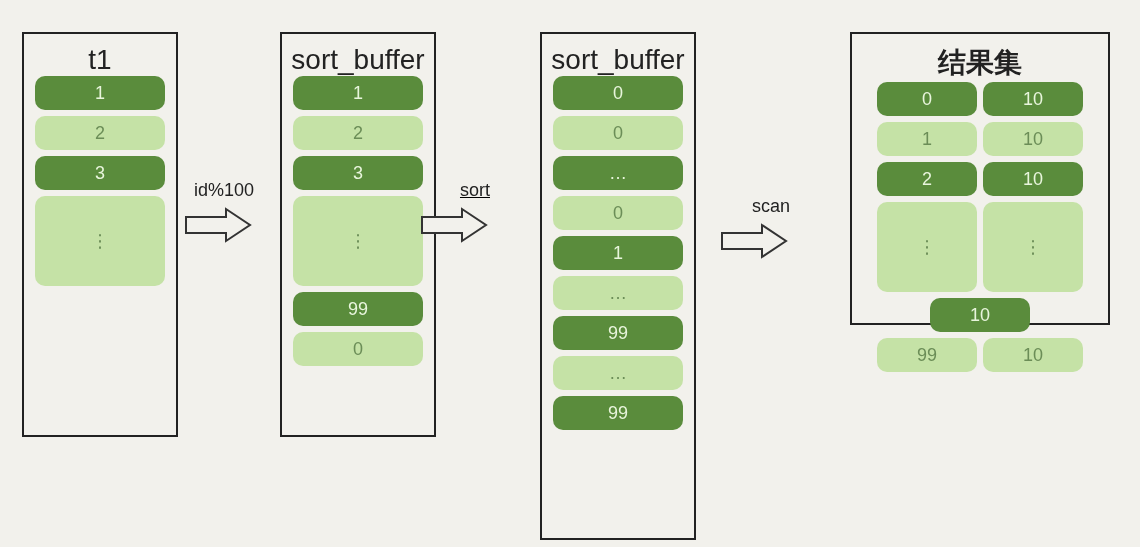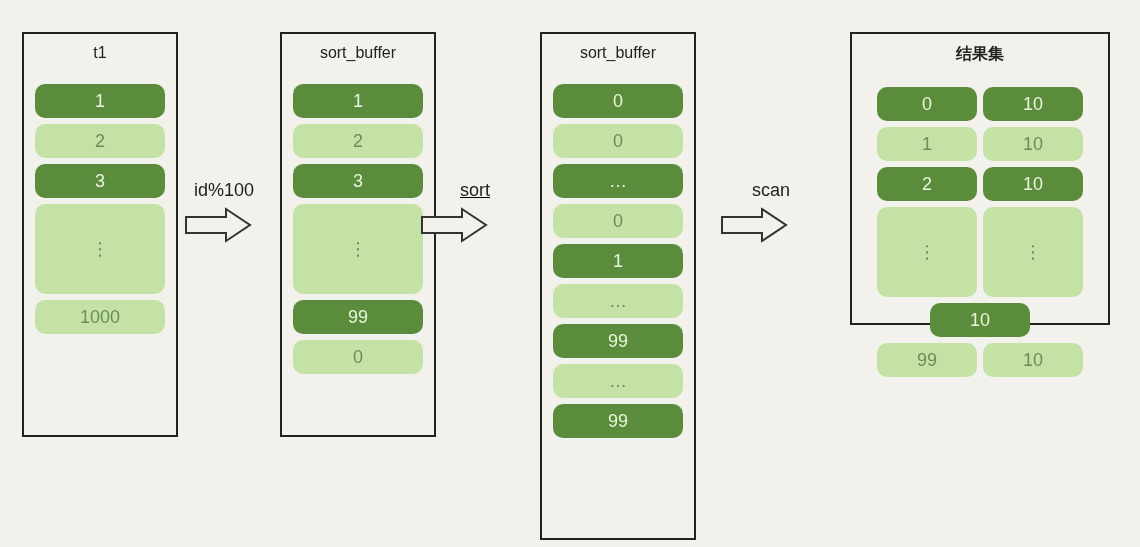--- a/index.html
+++ b/index.html
@@ -13,22 +13,22 @@
   }
   .panel {
     position: absolute;
     border: 2px solid #222;
     display: flex;
     flex-direction: column;
     align-items: center;
     padding: 10px 8px;
   }
   .panel-title {
-    font-size: 16px;
-    margin-bottom: 22px;
+    font-size: 28px;
+    margin-bottom: 0;
     text-align: right;
     color: #222;
   }
   .rows { display: flex; flex-direction: column; gap: 6px; width: 100%; align-items: center; }
   .cell {
     border-radius: 10px;
     text-align: center;
     color: #d8e9c6;
     font-size: 18px;
     padding: 8px 0;
@@ -59,36 +59,35 @@
   .arrow-shape svg { width: 100%; height: 100%; }
 
   
   #panel-t1   { left: 22px;  top: 32px;  width: 156px; height: 405px; }
   #panel-sb1  { left: 280px; top: 32px;  width: 156px; height: 405px; }
   #panel-sb2  { left: 540px; top: 32px;  width: 156px; height: 508px; }
   #panel-res  { left: 850px; top: 32px;  width: 260px; height: 293px; }
 
   #arrow1 { left: 184px; top: 180px; }
   #arrow2 { left: 420px; top: 180px; text-decoration: underline; }
-  #arrow3 { left: 720px; top: 180px; }
+  #arrow3 { left: 720px; top: 196px; }
 
   #panel-res .cell { font-size: 18px; }
   .vdots { font-family: sans-serif; letter-spacing: 0; }
 </style>
 </head>
 <body>
 
 <div class="panel" id="panel-t1">
   <div class="panel-title">t1</div>
   <div class="rows">
     <div class="cell dark">1</div>
     <div class="cell light">2</div>
     <div class="cell dark">3</div>
     <div class="cell light vdots" style="height:90px;display:flex;align-items:center;justify-content:center">⋮</div>
-    <div class="cell light">1000</div>
   </div>
 </div>
 
 <div class="arrow" id="arrow1">
   <div class="arrow-label">id%100</div>
   <div class="arrow-shape">
     <svg viewBox="0 0 70 40">
         <path d="M2 12 H42 V4 L66 20 L42 36 V28 H2 Z" fill="#f2f1ec" stroke="#333" stroke-width="2"></path>
       </svg>
   </div>

